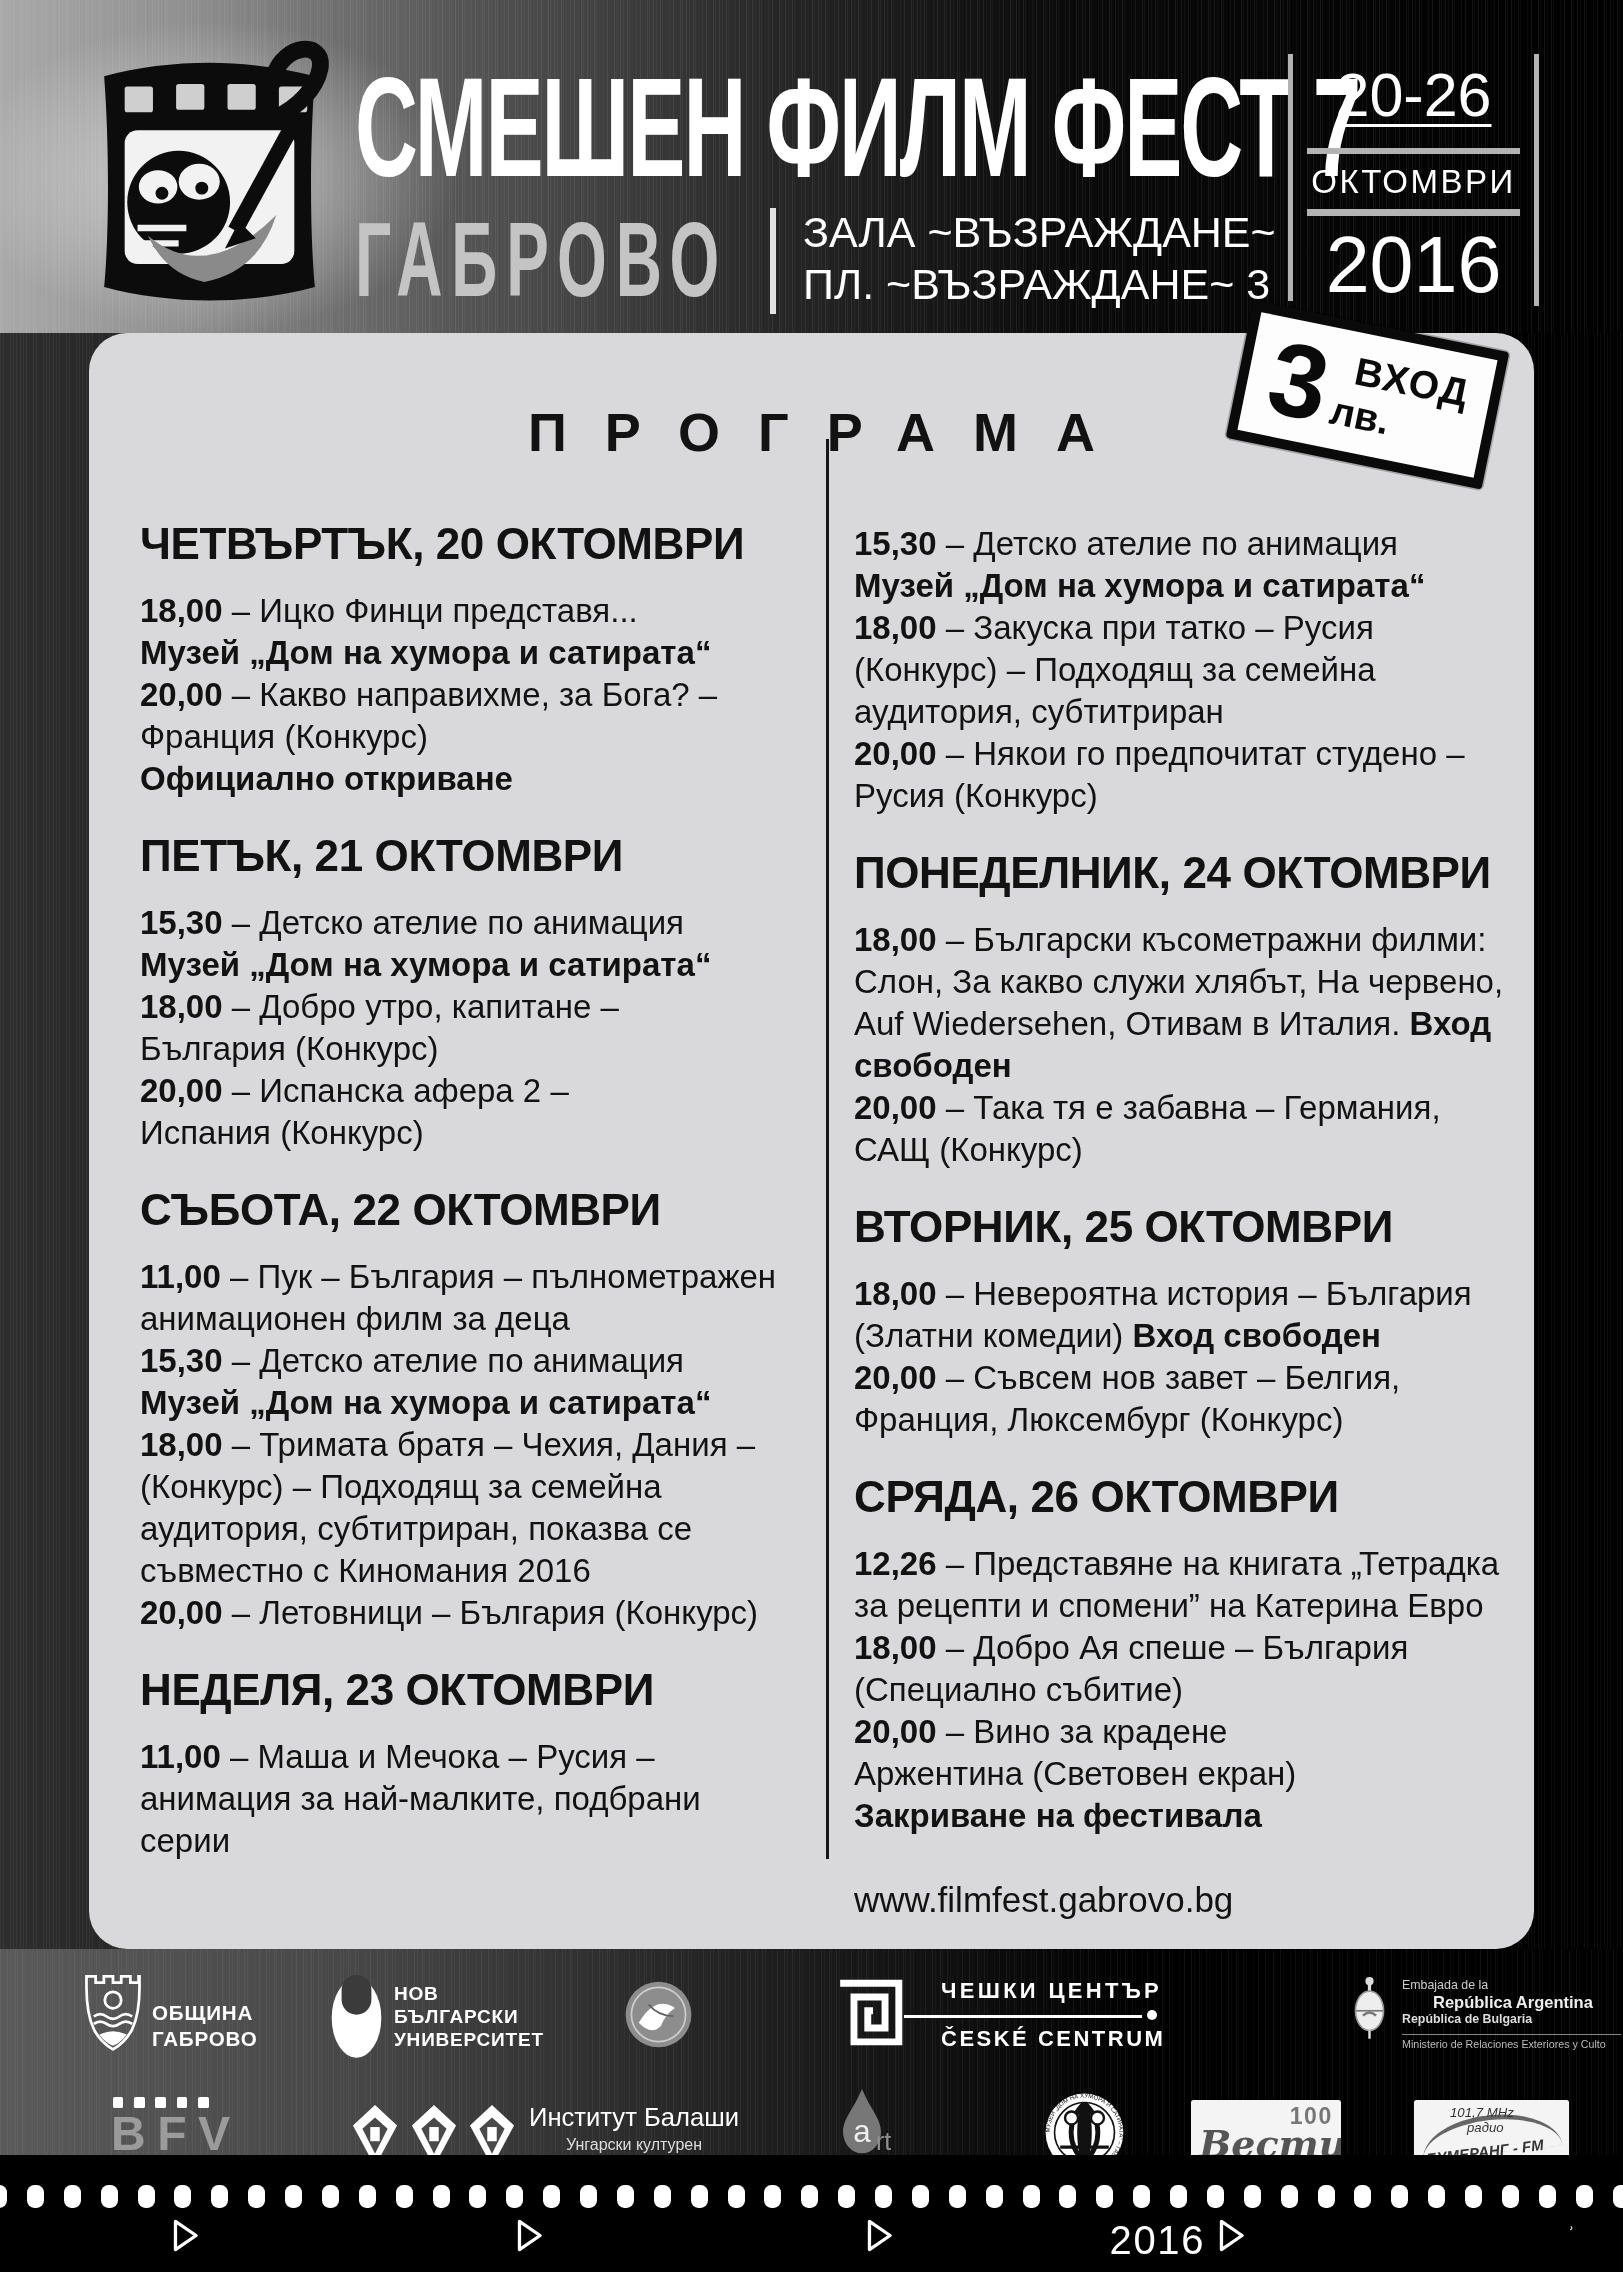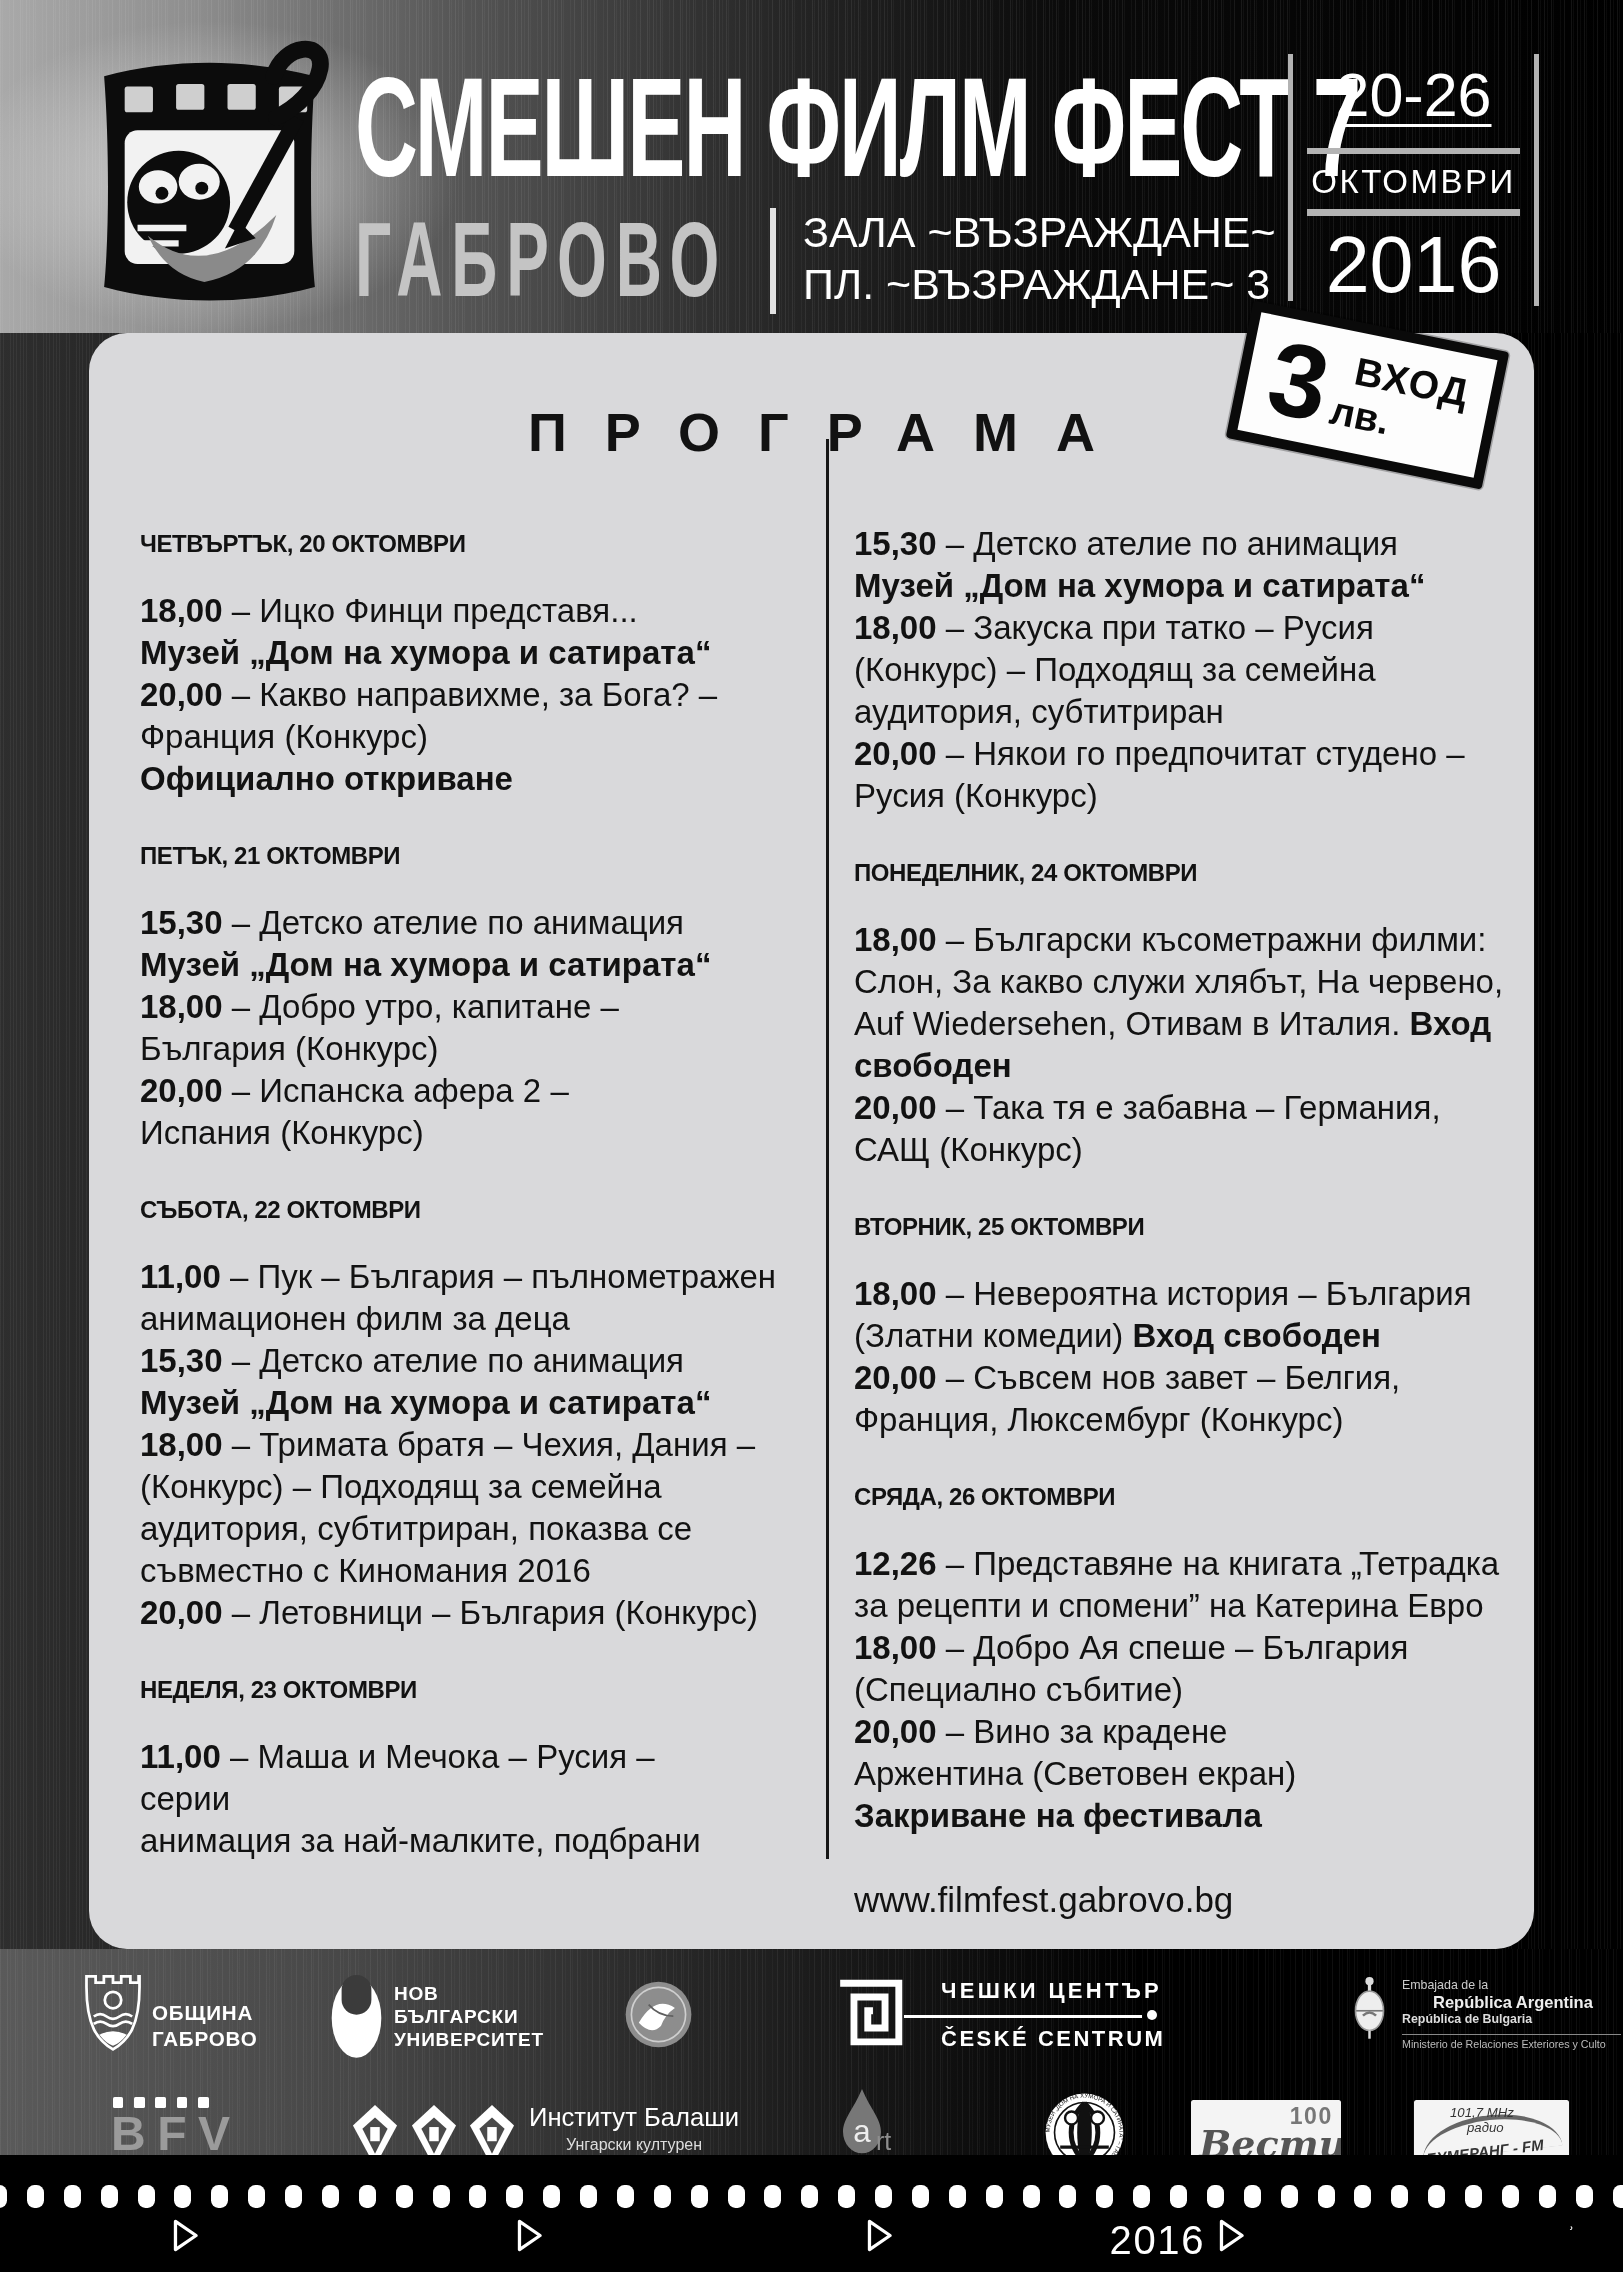--- a/index.html
+++ b/index.html
@@ -35,21 +35,21 @@
   
   .card{position:absolute;left:89px;top:333px;width:1445px;height:1616px;background:#d9d9db;border-radius:38px;}
   .prog-title{position:absolute;left:0;top:23px;width:100%;text-align:center;color:#121212;
     font-size:54px;font-weight:700;letter-spacing:38px;padding-left:38px;box-sizing:border-box;}
   .col-divider{position:absolute;left:737px;top:106px;width:2.5px;height:1420px;background:#161616;}
   .pcol{position:absolute;top:190px;color:#121212;}
   .pcol-left{left:51px;width:686px;}
   .pcol-right{left:765px;width:685px;}
   .block{margin-top:35px;}
   .block:first-child{margin-top:0;}
-  .day{font-size:24px;font-weight:700;line-height:42px;letter-spacing:-0.4px;margin:0 0 25px;white-space:nowrap;}
+  .day{font-size:44px;font-weight:700;line-height:42px;letter-spacing:-0.4px;margin:0 0 25px;white-space:nowrap;}
   .pline{font-size:33px;line-height:42px;white-space:nowrap;}
   .b{font-weight:700;}
   .website{margin-top:42px;font-size:35px;line-height:42px;}
   
   .stamp{position:absolute;left:1237px;top:325px;width:241px;height:120px;background:#fdfdfd;
     border:10.7px solid #0a0a0a;border-radius:4.1px;transform:rotate(11.5deg);z-index:5;
     display:flex;align-items:center;justify-content:center;gap:8.2px;color:#0a0a0a;
     box-shadow:0 0 0 1.6px rgba(0,0,0,.25);}
   .stamp .price{font-size:104px;font-weight:800;line-height:1;}
   .stamp .scol{display:flex;flex-direction:column;align-items:flex-start;line-height:1;}
@@ -172,22 +172,22 @@
           <div class="pline"><span class="b">Музей „Дом на хумора и сатирата“</span></div>
           <div class="pline"><span class="b">18,00</span><span> – Тримата братя – Чехия, Дания –</span></div>
           <div class="pline"><span>(Конкурс) – Подходящ за семейна</span></div>
           <div class="pline"><span>аудитория, субтитриран, показва се</span></div>
           <div class="pline"><span>съвместно с Киномания 2016</span></div>
           <div class="pline"><span class="b">20,00</span><span> – Летовници – България (Конкурс)</span></div>
         </div>
         <div class="block">
           <h3 class="day">НЕДЕЛЯ, 23 ОКТОМВРИ</h3>
           <div class="pline"><span class="b">11,00</span><span> – Маша и Мечока – Русия –</span></div>
+          <div class="pline"><span>анимация за най-малките, подбрани</span></div>
           <div class="pline"><span>серии</span></div>
-          <div class="pline"><span>анимация за най-малките, подбрани</span></div>
         </div>
       </section>
     <section class="pcol pcol-right" id="col-right">
         <div class="block">
           <div class="pline"><span class="b">15,30</span><span> – Детско ателие по анимация</span></div>
           <div class="pline"><span class="b">Музей „Дом на хумора и сатирата“</span></div>
           <div class="pline"><span class="b">18,00</span><span> – Закуска при татко – Русия</span></div>
           <div class="pline"><span>(Конкурс) – Подходящ за семейна</span></div>
           <div class="pline"><span>аудитория, субтитриран</span></div>
           <div class="pline"><span class="b">20,00</span><span> – Някои го предпочитат студено –</span></div>

